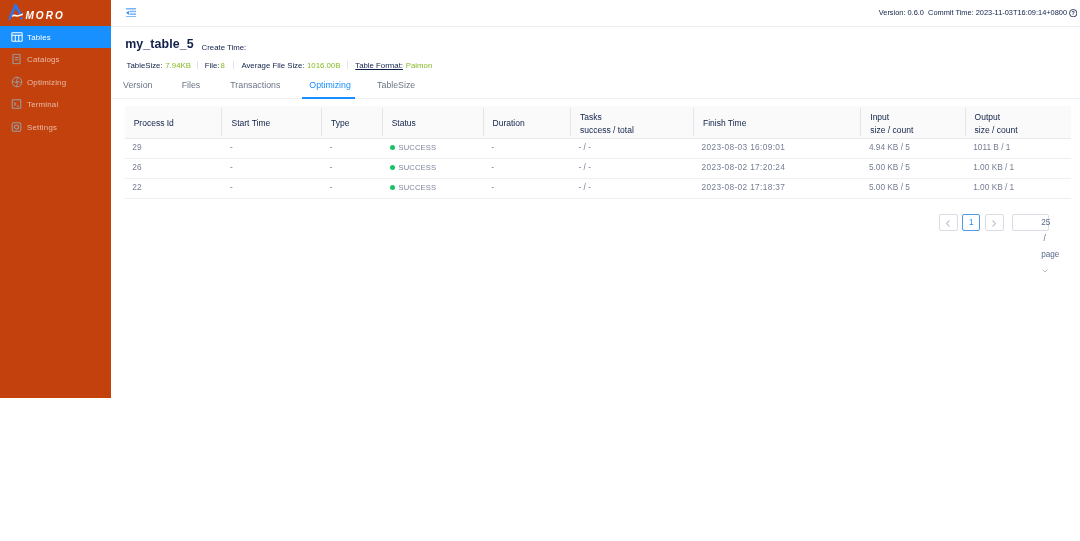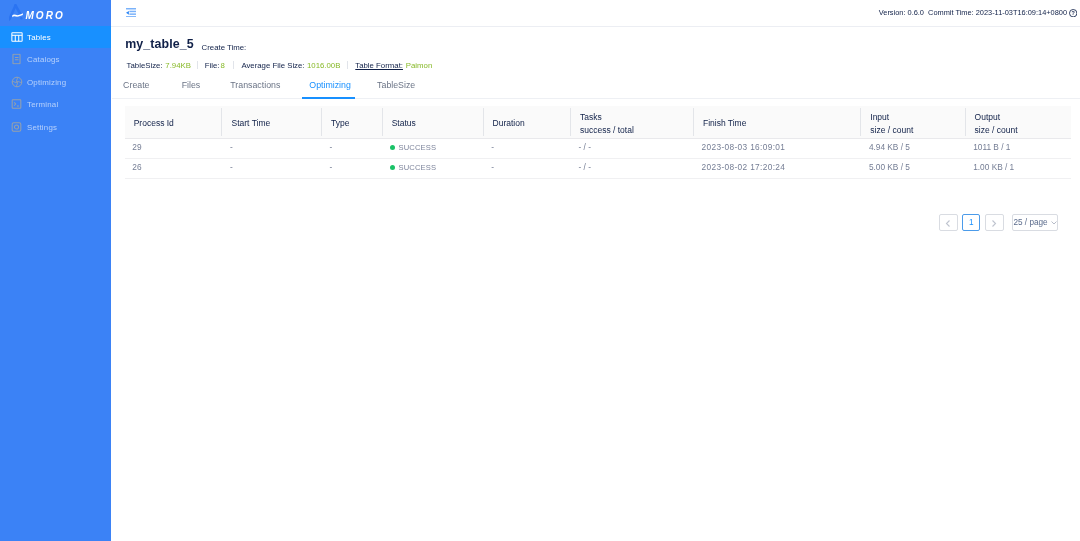--- a/index.html
+++ b/index.html
@@ -1,20 +1,20 @@
 <!DOCTYPE html>
 <html><head>
 <meta charset="utf-8">
 <style>
   * { margin:0; padding:0; box-sizing:border-box; }
   html,body { width:1080px; height:541px; background:#fff; font-family:"Liberation Sans", sans-serif; overflow:hidden; }
   #app { position:relative; width:1080px; height:541px; }
 
   
-  #side { position:absolute; left:0; top:0; width:111px; height:541px; background:#3b82f6; }
+  #side { position:absolute; left:0; top:0; width:111px; height:398px; background:#c2410c; }
   #logo { position:absolute; left:9px; top:4px; width:100px; height:18px; }
   .mitem { position:absolute; left:0; width:111px; height:22.4px; color:rgba(255,255,255,0.62); font-size:7.9px; }
   .mitem.active { background:#1890ff; color:#fff; }
   .mitem .mlabel { position:absolute; left:27px; top:50%; transform:translateY(-50%); letter-spacing:0.2px; }
   .mitem svg { position:absolute; left:11px; top:50%; transform:translateY(-50%); }
 
   
   #topbar { position:absolute; left:111px; top:0; width:969px; height:27px; background:#fff; border-bottom:1px solid #eceef3; }
   #foldicon { position:absolute; left:14.6px; top:7.8px; }
   #verinfo { position:absolute; right:13px; top:0; height:26px; line-height:26px; font-size:7.4px; color:#102048; }
@@ -41,21 +41,21 @@
   #tbl td { color:#747d94; padding:0 2px 2px 7.6px; height:20px; border-bottom:1px solid #f0f0f2; }
   #tbl td.dt { letter-spacing:0.35px; }
   #tbl td.st { font-size:7.6px; letter-spacing:0.15px; color:#7e859c; }
   .dot { display:inline-block; width:5px; height:5px; border-radius:50%; background:#1bc268; margin-right:3.2px; vertical-align:-0.4px; }
 
   
   #pager { position:absolute; top:186.4px; left:0; width:960.1px; height:17px; font-size:8.2px; color:#5a6b8c; }
   .pbtn { position:absolute; height:17px; line-height:16px; text-align:center; border:1px solid #d9dce2; border-radius:2px; background:#fff; }
   .parrow { width:18.8px; color:#bcc1cc; font-size:8px; }
   .pcur { width:17.6px; border-color:#4b9bea; color:#1890ff; }
-  .psize { width:46px; color:#5a6b8c; }
+  .psize { width:37px; color:#5a6b8c;padding-left:28px; }
 </style>
 </head>
 <body>
 <div id="app">
 
   <div id="side">
     <div id="logo">
       <svg width="100" height="18" viewBox="0 0 100 18">
         <path d="M6.5 1.4 L0.4 15.3" fill="none" stroke="#2b74f2" stroke-width="2.6" stroke-linecap="round"></path>
         <path d="M6.5 1.4 L11.3 10.0" fill="none" stroke="#2b74f2" stroke-width="2.6" stroke-linecap="round"></path>
@@ -141,21 +141,21 @@
     <span class="irow" style="left:93.7px;">File:</span>
     <span class="irow val" style="left:109.5px;">8</span>
     <span class="isep" style="left:121.8px;"></span>
     <span class="irow" style="left:130.4px;">Average File Size:</span>
     <span class="irow val" style="left:196px;">1016.00B</span>
     <span class="isep" style="left:236.4px;"></span>
     <span class="irow" style="left:244.3px;text-decoration:underline;">Table Format:</span>
     <span class="irow val" style="left:294.8px;">Paimon</span>
 
     <div id="tabbar"></div>
-    <span class="tab" style="left:12.1px;">Create</span>
+    <span class="tab" style="left:12.1px;">Version</span>
     <span class="tab" style="left:70.7px;">Files</span>
     <span class="tab" style="left:119.3px;">Transactions</span>
     <span class="tab active" style="left:198.3px;">Optimizing</span>
     <span class="tab" style="left:266.1px;">TableSize</span>
     <div id="tabline"></div>
 
     <table id="tbl">
       <colgroup>
         <col style="width:97.8px">
           <col style="width:99.5px">
@@ -194,20 +194,31 @@
         <td>26</td>
             <td>-</td>
             <td>-</td>
             <td class="st"><span class="dot"></span>SUCCESS</td>
             <td>-</td>
             <td>- / -</td>
             <td class="dt">2023-08-02 17:20:24</td>
             <td>5.00 KB / 5</td>
             <td>1.00 KB / 1</td>
       </tr>
+      <tr>
+        <td>22</td>
+            <td>-</td>
+            <td>-</td>
+            <td class="st"><span class="dot"></span>SUCCESS</td>
+            <td>-</td>
+            <td>- / -</td>
+            <td class="dt">2023-08-02 17:18:37</td>
+            <td>5.00 KB / 5</td>
+            <td>1.00 KB / 1</td>
+      </tr>
     </tbody>
       </table>
 
     <div id="pager">
       <span class="pbtn parrow" style="left:828px;"><svg width="6" height="7" viewBox="0 0 6 7" style="margin-top:4.5px;">
             <path d="M4.5 0.5 L1.5 3.5 L4.5 6.5" fill="none" stroke="#bfc4cf" stroke-width="1.1"></path>
           </svg></span>
       <span class="pbtn pcur" style="left:851.4px;">1</span>
       <span class="pbtn parrow" style="left:873.9px;"><svg width="6" height="7" viewBox="0 0 6 7" style="margin-top:4.5px;">
             <path d="M1.5 0.5 L4.5 3.5 L1.5 6.5" fill="none" stroke="#bfc4cf" stroke-width="1.1"></path>

